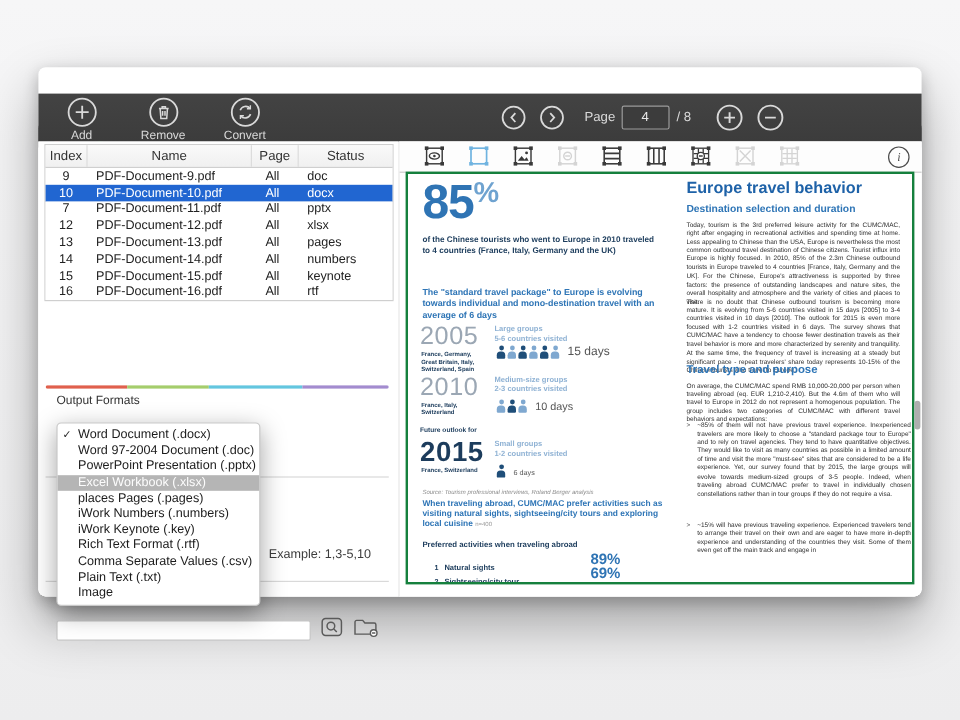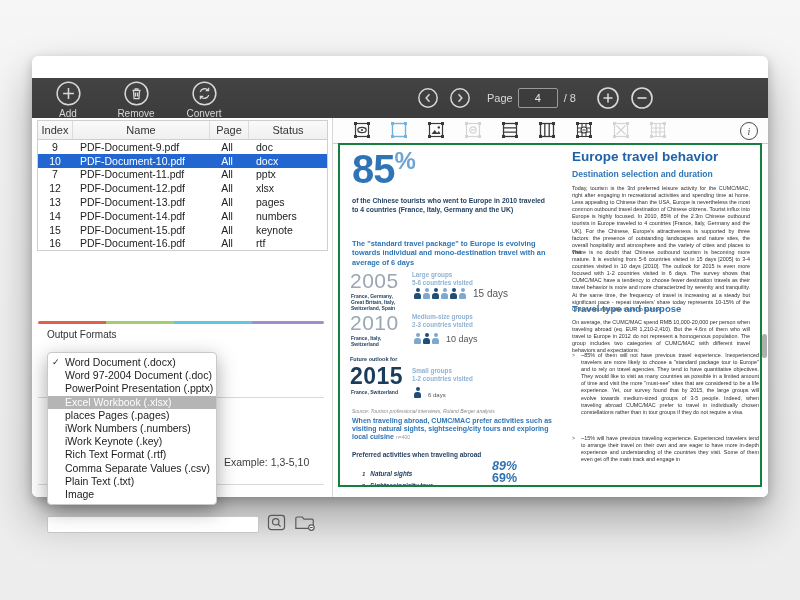--- a/index.html
+++ b/index.html
@@ -470,21 +470,21 @@
                 </span>
               </div>
 
               <div class="source">Source: Tourism professional interviews, Roland Berger analysis</div>
               <div class="prefer">
                 <span>When traveling abroad, CUMC/MAC prefer activities such as visiting natural sights, sightseeing/city tours and exploring local cuisine</span>
                 <span class="nsize">n=400</span>
               </div>
               <div class="acts-title">Preferred activities when traveling abroad</div>
 
-              <div class="actrow" style="top:317px;font-style:italic;">
+              <div class="actrow" style="top:317px;">
                 <span class="rank">1</span><span class="alabel">Natural sights</span>
                 <span class="aval">89%</span>
               </div>
               <div class="actrow" style="top:329px;">
                 <span class="rank">2</span><span class="alabel">Sightseeing/city tour</span>
                 <span class="aval">69%</span>
               </div>
 
             </div>
 

